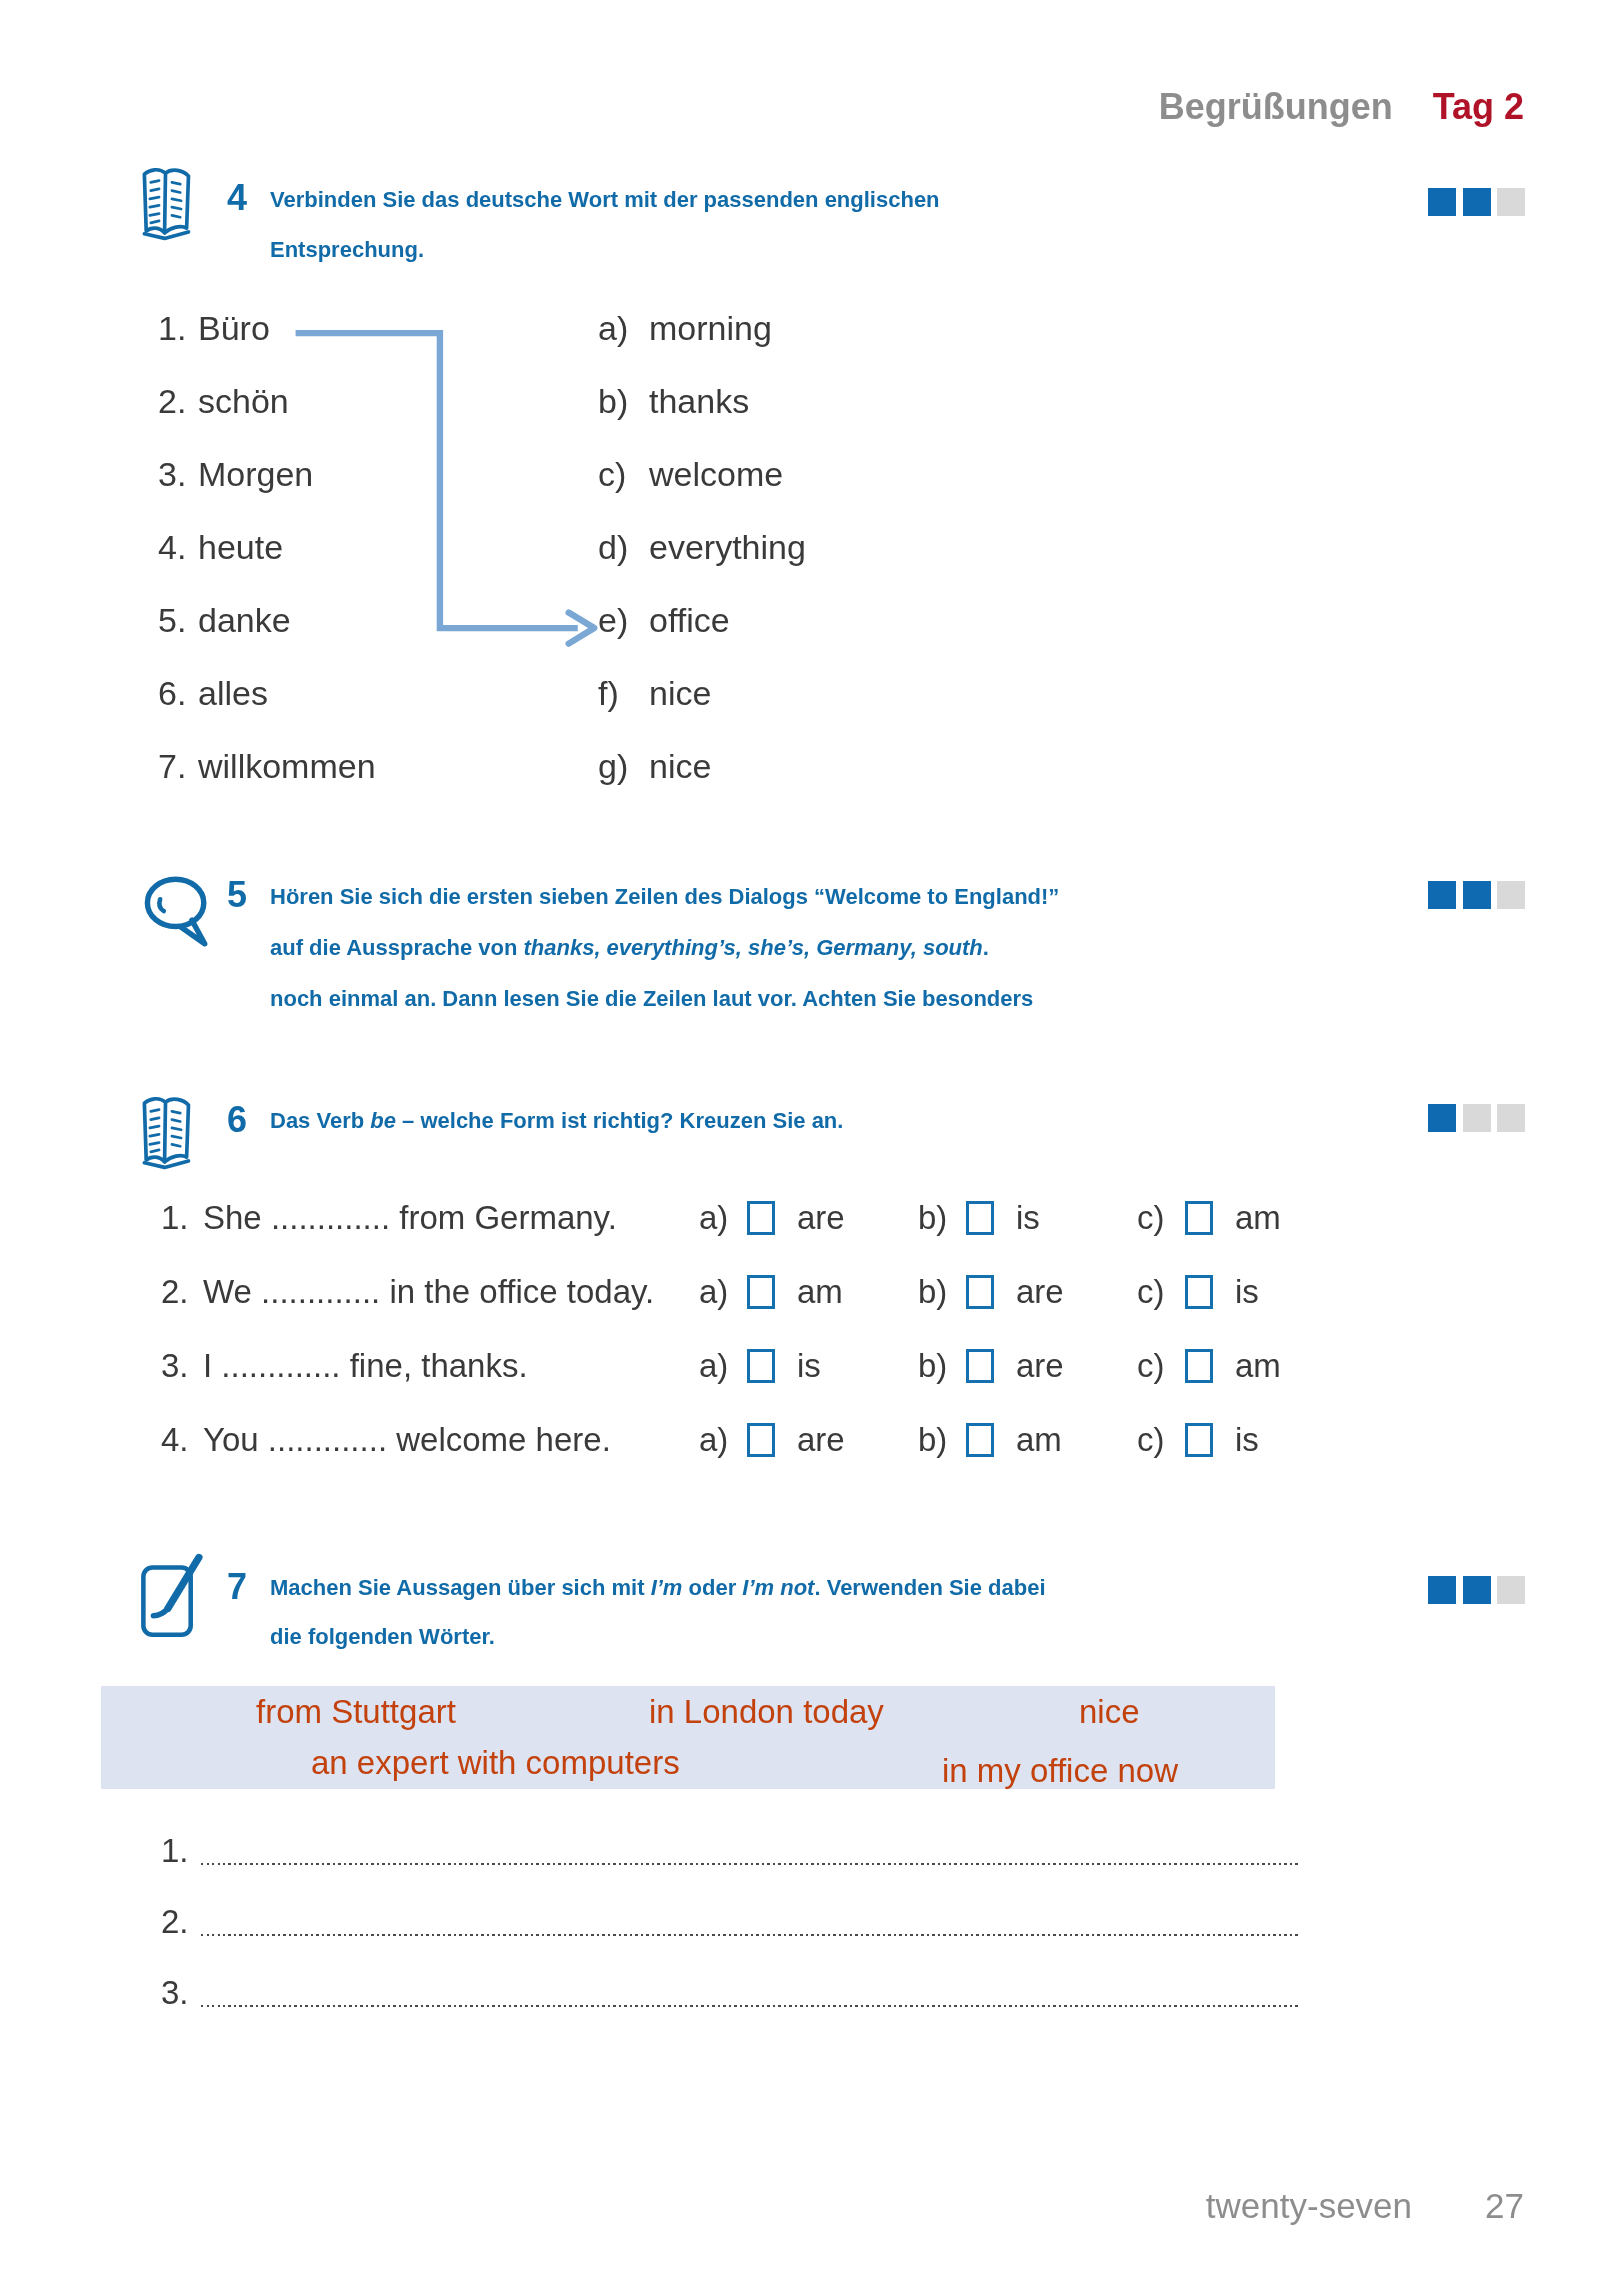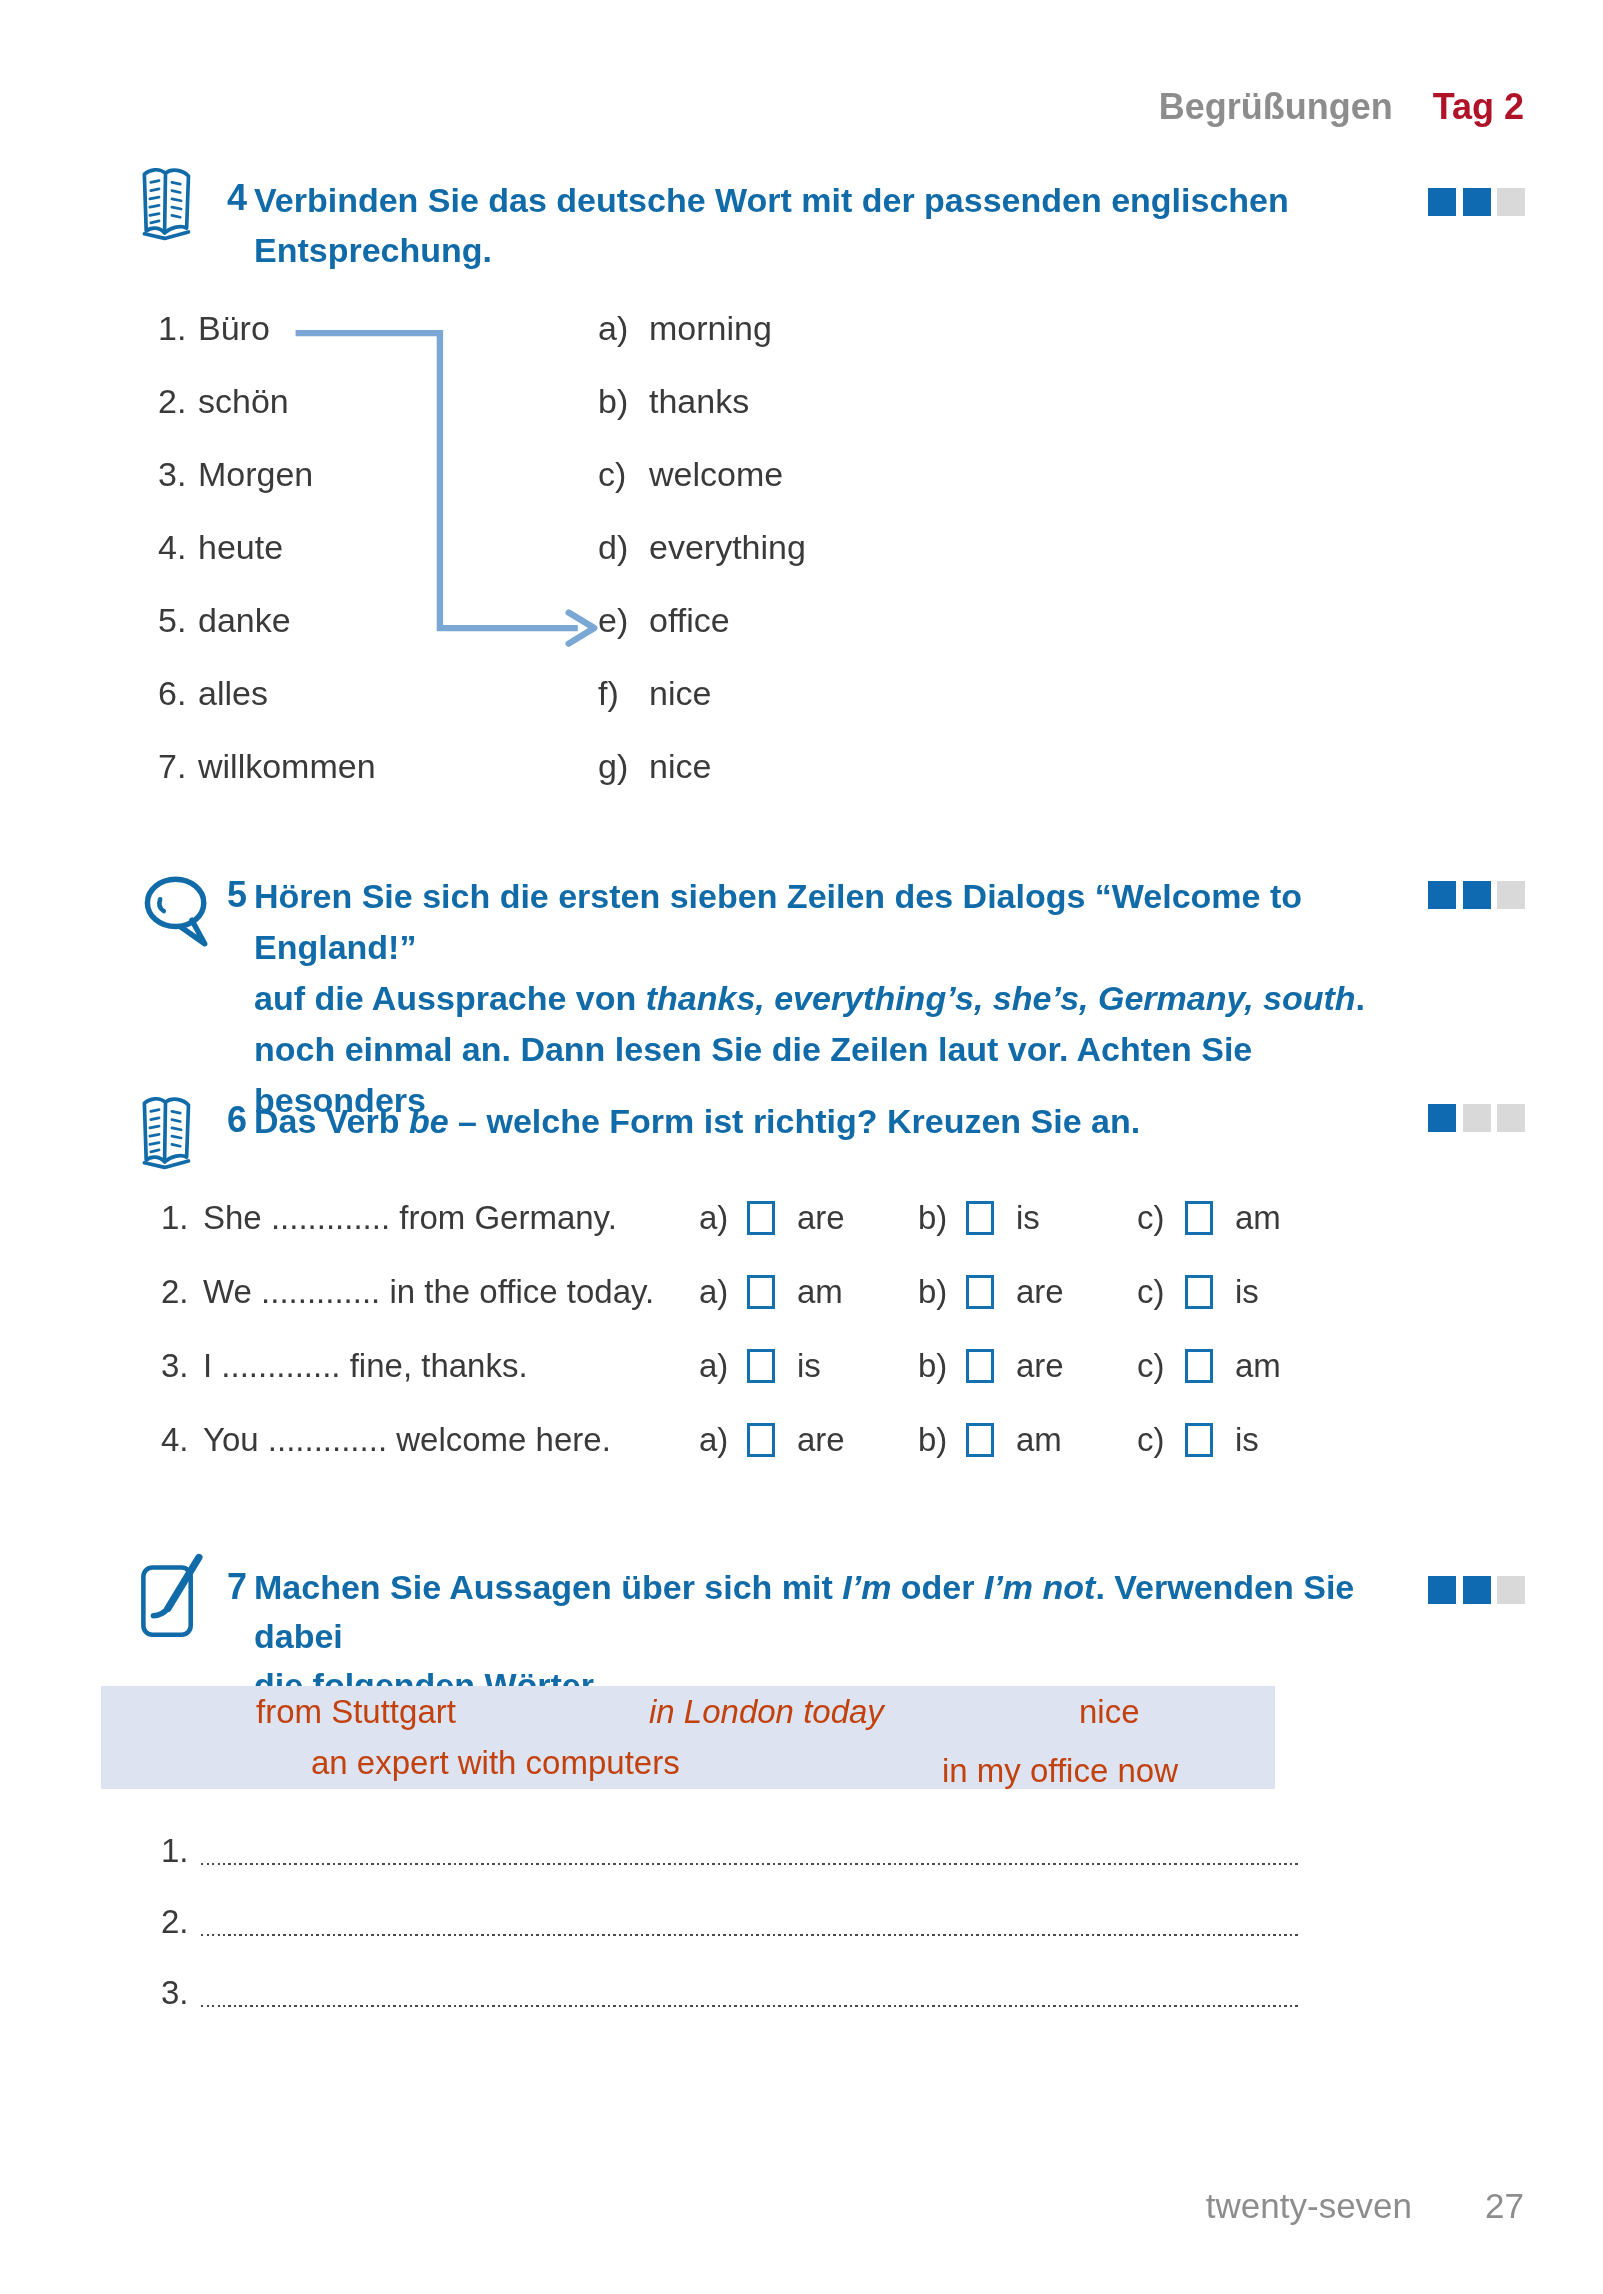--- a/index.html
+++ b/index.html
@@ -20,21 +20,21 @@
   
   .page-header{position:absolute;top:86px;right:80px;display:flex;align-items:baseline;gap:40px;font-size:36px;}
   .section-name{color:var(--gray);font-weight:600;}
   .day-label{color:var(--red);font-weight:700;}
   .page-footer{position:absolute;top:2186px;right:80px;display:flex;align-items:baseline;gap:73px;font-size:35px;color:var(--gray);}
 
   
   .ex-head{position:absolute;left:137px;right:79px;}
   .ex-icon{position:absolute;left:0;top:0;}
   .ex-num{position:absolute;left:90px;width:40px;font-size:36px;font-weight:700;color:var(--blue);}
-  .ex-title{position:absolute;left:117px;right:119px;font-size:34px;line-height:50px;font-weight:600;color:var(--blue);}
+  .ex-title{position:absolute;left:133px;right:119px;font-size:22px;line-height:50px;font-weight:600;color:var(--blue);}
   .squares{position:absolute;right:0;display:flex;gap:6.4px;}
   .sq{width:28px;height:28px;background:var(--sq-gray);}
   .squares[data-level="1"] .sq:nth-child(1){background:var(--sq-blue);}
   .squares[data-level="2"] .sq:nth-child(-n+2){background:var(--sq-blue);}
   .it{font-style:italic;}
 
   
   .match{position:absolute;top:292px;left:0;width:1604px;height:516px;}
   .match-col{position:absolute;top:0;}
   .match-col.left{left:158px;}
@@ -315,21 +315,21 @@
     </div>
     <div class="squares" style="top:24px;" data-level="2">
       <span class="sq"></span>
       <span class="sq"></span>
       <span class="sq"></span>
     </div>
   </div>
 
   <div class="word-box">
     <span class="wb" style="left:155px;top:7.3px;">from Stuttgart</span>
-    <span class="wb" style="left:548px;top:7.3px;font-style:italic;">in London today</span>
+    <span class="wb" style="left:548px;top:7.3px;">in London today</span>
     <span class="wb" style="left:978px;top:7.3px;">nice</span>
     <span class="wb" style="left:210px;top:58px;">an expert with computers</span>
     <span class="wb" style="left:841px;top:66px;">in my office now</span>
   </div>
 
   <div class="answers">
     <div class="a-row">
       <span class="a-num">1.</span>
       <span class="dotline"></span>
     </div>

